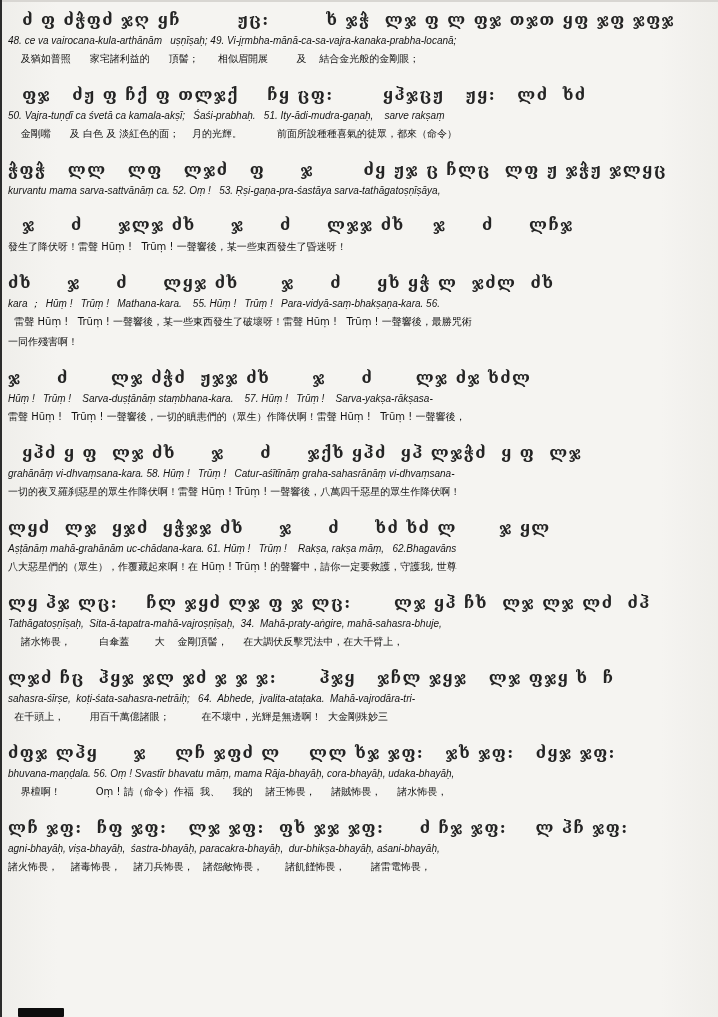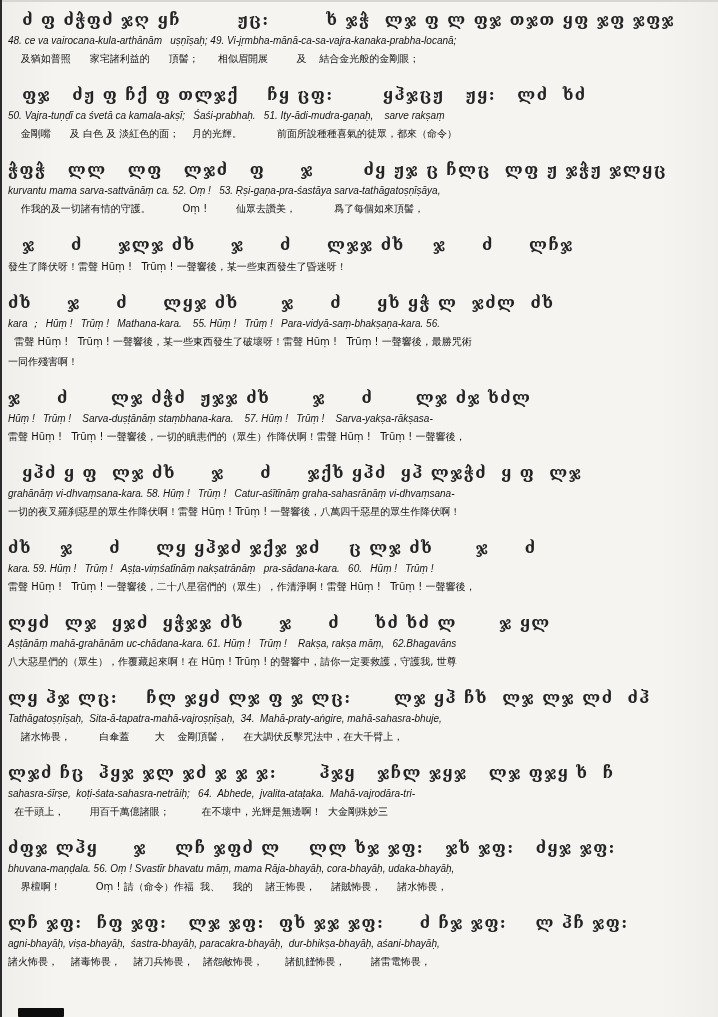--- a/index.html
+++ b/index.html
@@ -72,46 +72,40 @@
         <div class="zh">    及猶如普照      家宅諸利益的      頂髻；      相似眉開展         及    結合金光般的金剛眼；</div>
       </div>
       <div class="section">
         <div class="siddham">  ფჯ   ძჟ ფ ჩქ ფ თლჯქ    ჩყ ცფ:       ყჰჯცჟ   ჟყ:   ლძ  ხძ</div>
         <div class="latin">50. Vajra-tuṇḍī ca śvetā ca kamala-akṣī;   Śaśi-prabhaḥ.   51. Ity-ādi-mudra-gaṇaḥ,    sarve rakṣaṃ</div>
         <div class="zh">    金剛嘴      及 白色 及 淡紅色的面；    月的光輝。           前面所說種種喜氣的徒眾，都來（命令）</div>
       </div>
       <div class="section">
         <div class="siddham">ჭფჭ   ლლ   ლფ   ლჯძ   ფ     ჯ       ძყ ჟჯ ც ჩლც  ლფ ჟ ჯჭჟ ჯლყც</div>
         <div class="latin">kurvantu mama sarva-sattvānāṃ ca. 52. Oṃ !   53. Ṛṣi-gaṇa-pra-śastāya sarva-tathāgatoṣṇīṣāya,</div>
-        <div class="zh">    作我的及一切諸有情的守護。          Oṃ !         仙眾去讚美，            爲了每個如來頂髻，</div>
       </div>
       <div class="section">
         <div class="siddham">  ჯ     ძ     ჯლჯ ძხ     ჯ     ძ     ლჯჯ ძხ    ჯ     ძ     ლჩჯ</div>
         <div class="zh">發生了降伏呀！雷聲 Hūṃ !   Trūṃ ! 一聲響後，某一些東西發生了昏迷呀！</div>
       </div>
       <div class="section">
         <div class="siddham">ძხ     ჯ     ძ     ლყჯ ძხ      ჯ     ძ     ყხ ყჭ ლ  ჯძლ  ძხ</div>
         <div class="latin">kara ；  Hūṃ !   Trūṃ !   Mathana-kara.    55. Hūṃ !   Trūṃ !   Para-vidyā-saṃ-bhakṣaṇa-kara. 56.</div>
         <div class="zh">  雷聲 Hūṃ !   Trūṃ ! 一聲響後，某一些東西發生了破壞呀！雷聲 Hūṃ !   Trūṃ ! 一聲響後，最勝咒術</div>
         <div class="zh">一同作殘害啊！</div>
       </div>
       <div class="section">
         <div class="siddham">ჯ     ძ      ლჯ ძჭძ  ჟჯჯ ძხ      ჯ     ძ      ლჯ ძჯ ხძლ</div>
         <div class="latin">Hūṃ !   Trūṃ !    Sarva-duṣṭānāṃ staṃbhana-kara.    57. Hūṃ !   Trūṃ !    Sarva-yakṣa-rākṣasa-</div>
         <div class="zh">雷聲 Hūṃ !   Trūṃ ! 一聲響後，一切的瞋恚們的（眾生）作降伏啊！雷聲 Hūṃ !   Trūṃ ! 一聲響後，</div>
       </div>
       <div class="section">
         <div class="siddham">  ყჰძ ყ ფ  ლჯ ძხ     ჯ     ძ     ჯქხ ყჰძ  ყჰ ლჯჭძ  ყ ფ  ლჯ</div>
         <div class="latin">grahānāṃ vi-dhvaṃsana-kara. 58. Hūṃ !   Trūṃ !   Catur-aśītīnāṃ graha-sahasrānāṃ vi-dhvaṃsana-</div>
         <div class="zh">一切的夜叉羅刹惡星的眾生作降伏啊！雷聲 Hūṃ ! Trūṃ ! 一聲響後，八萬四千惡星的眾生作降伏啊！</div>
-      </div>
-      <div class="section">
-        <div class="siddham">ძხ    ჯ     ძ     ლყ ყჰჯძ ჯქჯ ჯძ    ც ლჯ ძხ      ჯ     ძ</div>
-        <div class="latin">kara. 59. Hūṃ !   Trūṃ !   Aṣṭa-viṃśatīnāṃ nakṣatrānāṃ   pra-sādana-kara.   60.   Hūṃ !   Trūṃ !</div>
-        <div class="zh">雷聲 Hūṃ !   Trūṃ ! 一聲響後，二十八星宿們的（眾生），作清淨啊！雷聲 Hūṃ !   Trūṃ ! 一聲響後，</div>
       </div>
       <div class="section">
         <div class="siddham">ლყძ  ლჯ  ყჯძ  ყჭჯჯ ძხ     ჯ     ძ     ხძ ხძ ლ      ჯ ყლ</div>
         <div class="latin">Aṣṭānāṃ mahā-grahānām uc-chādana-kara. 61. Hūṃ !   Trūṃ !    Rakṣa, rakṣa māṃ,   62.Bhagavāns</div>
         <div class="zh">八大惡星們的（眾生），作覆藏起來啊！在 Hūṃ ! Trūṃ ! 的聲響中，請你一定要救護，守護我, 世尊</div>
       </div>
       <div class="section">
         <div class="siddham">ლყ ჰჯ ლც:    ჩლ ჯყძ ლჯ ფ ჯ ლც:      ლჯ ყჰ ჩხ  ლჯ ლჯ ლძ  ძჰ</div>
         <div class="latin">Tathāgatoṣṇīṣaḥ,  Sita-ā-tapatra-mahā-vajroṣṇīṣaḥ,  34.  Mahā-praty-aṅgire, mahā-sahasra-bhuje,</div>
         <div class="zh">    諸水怖畏，         白傘蓋        大    金剛頂髻，     在大調伏反擊咒法中，在大千臂上，</div>

